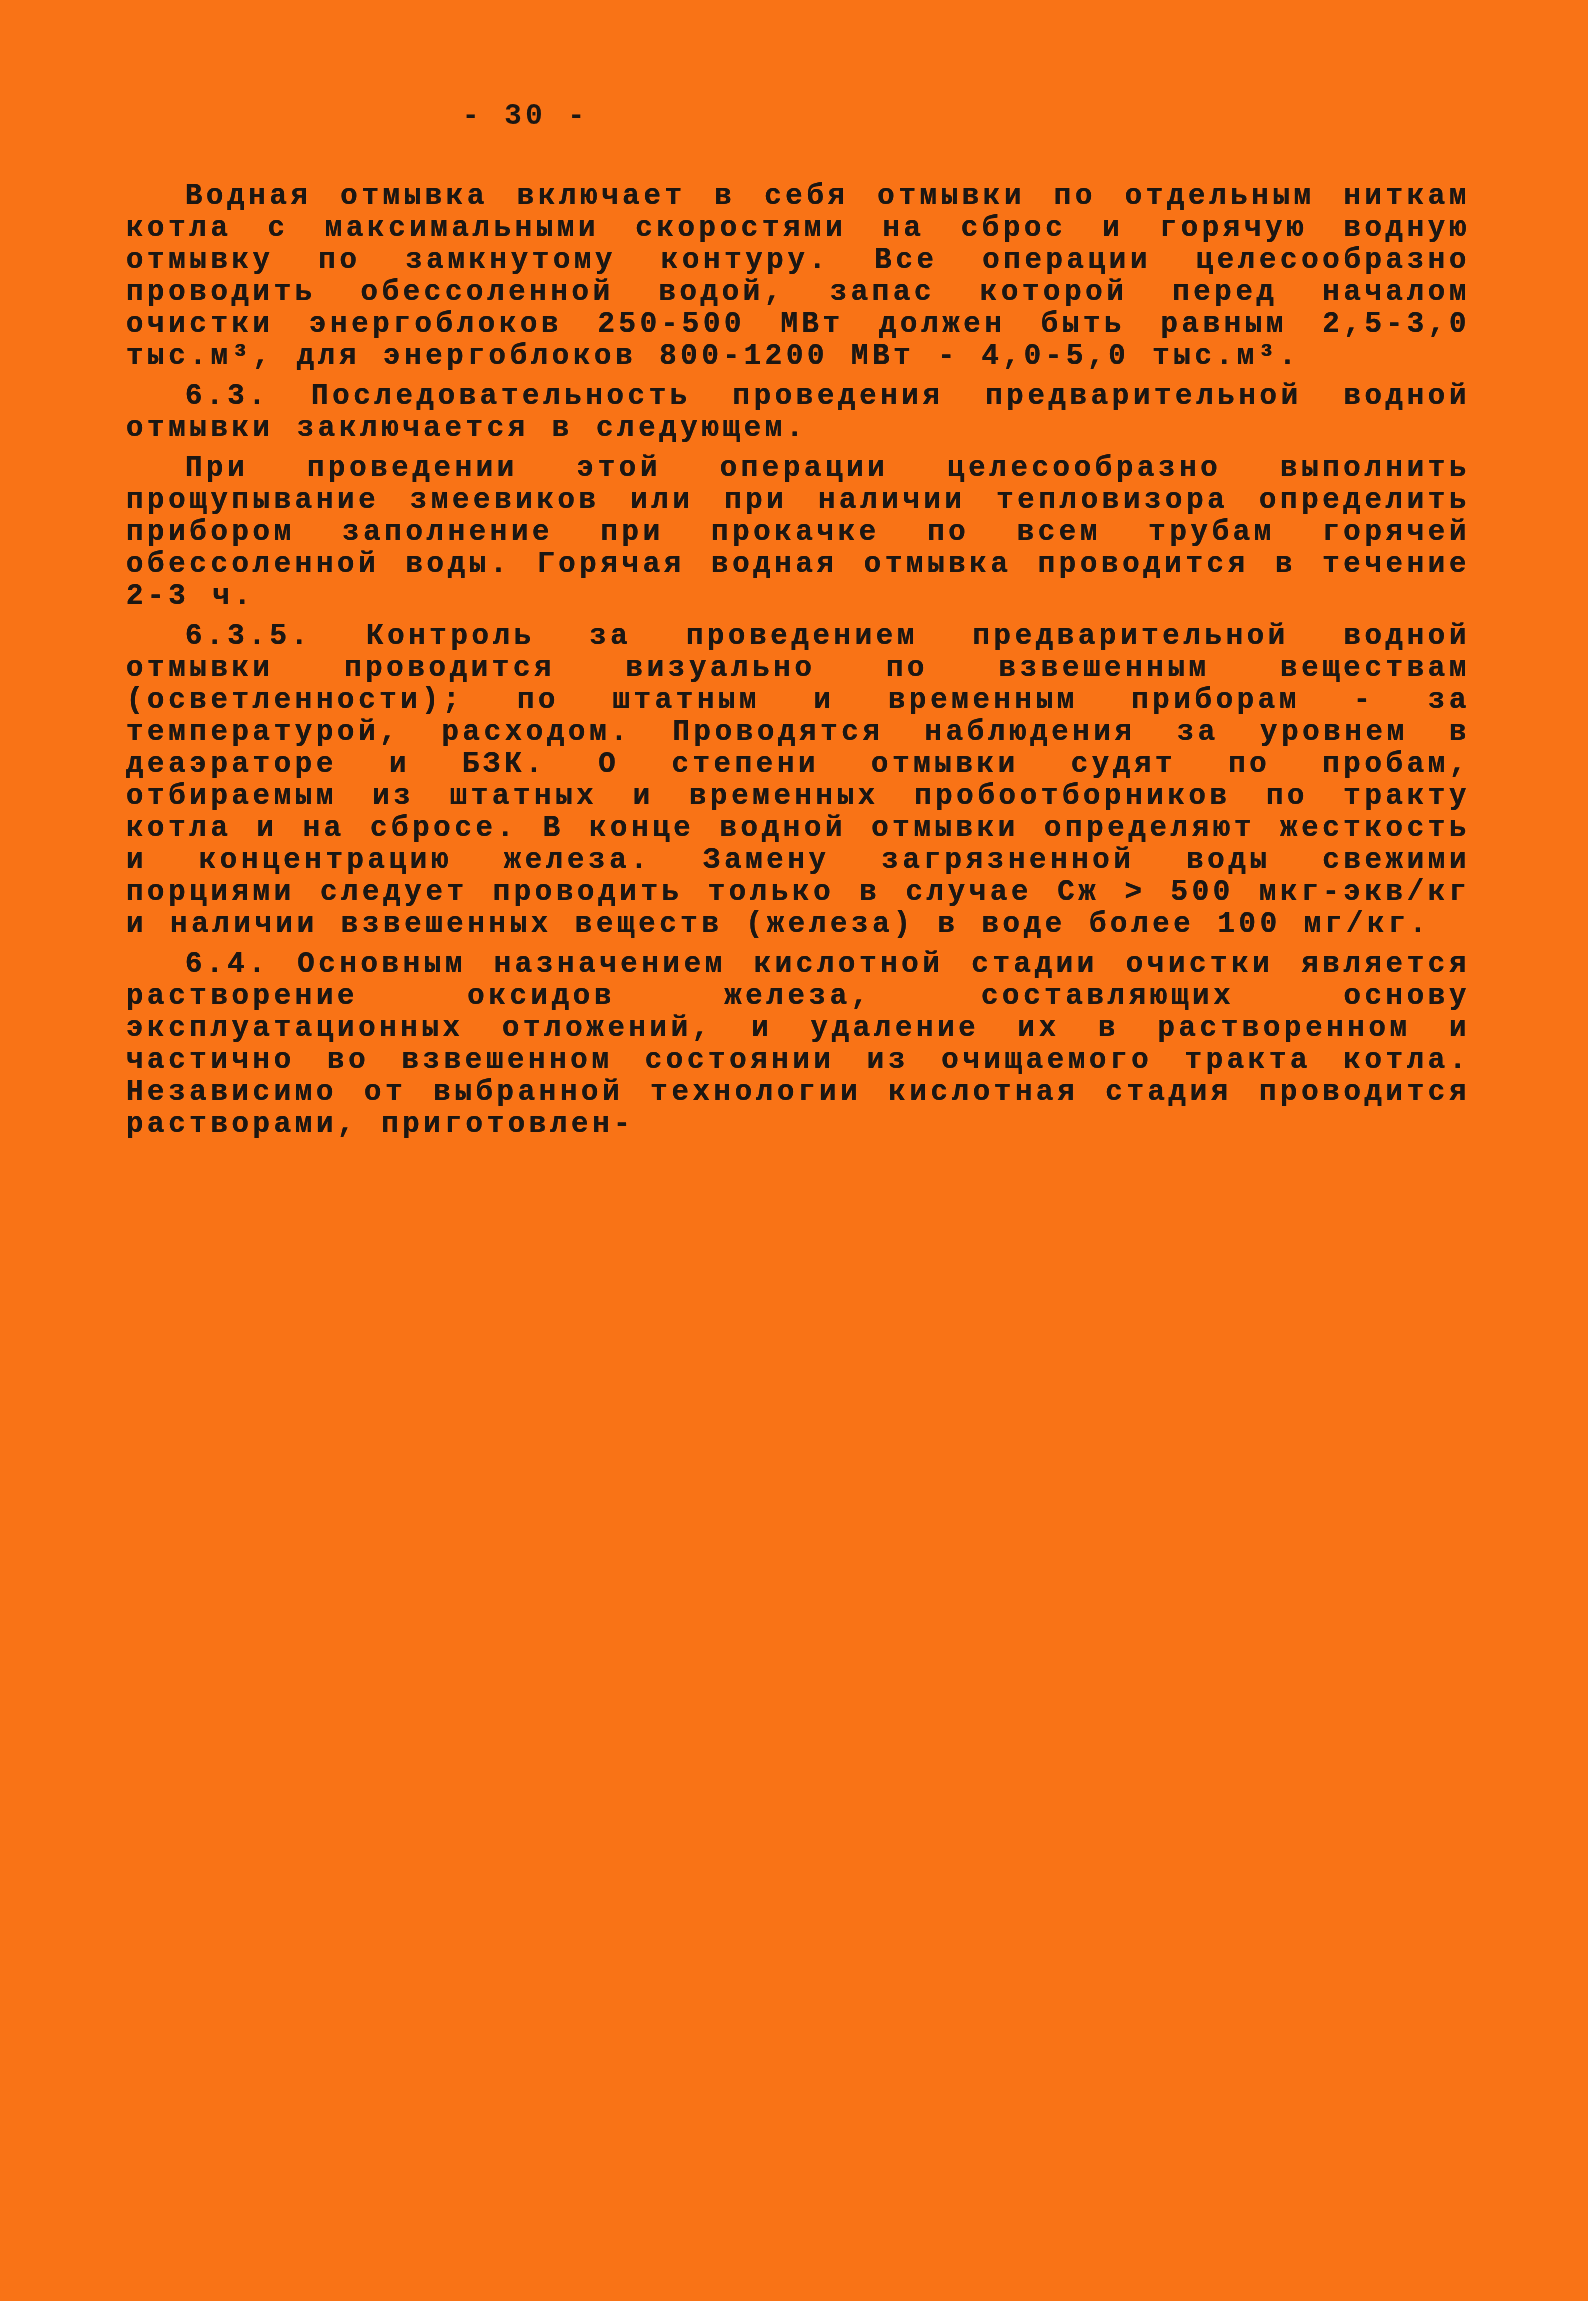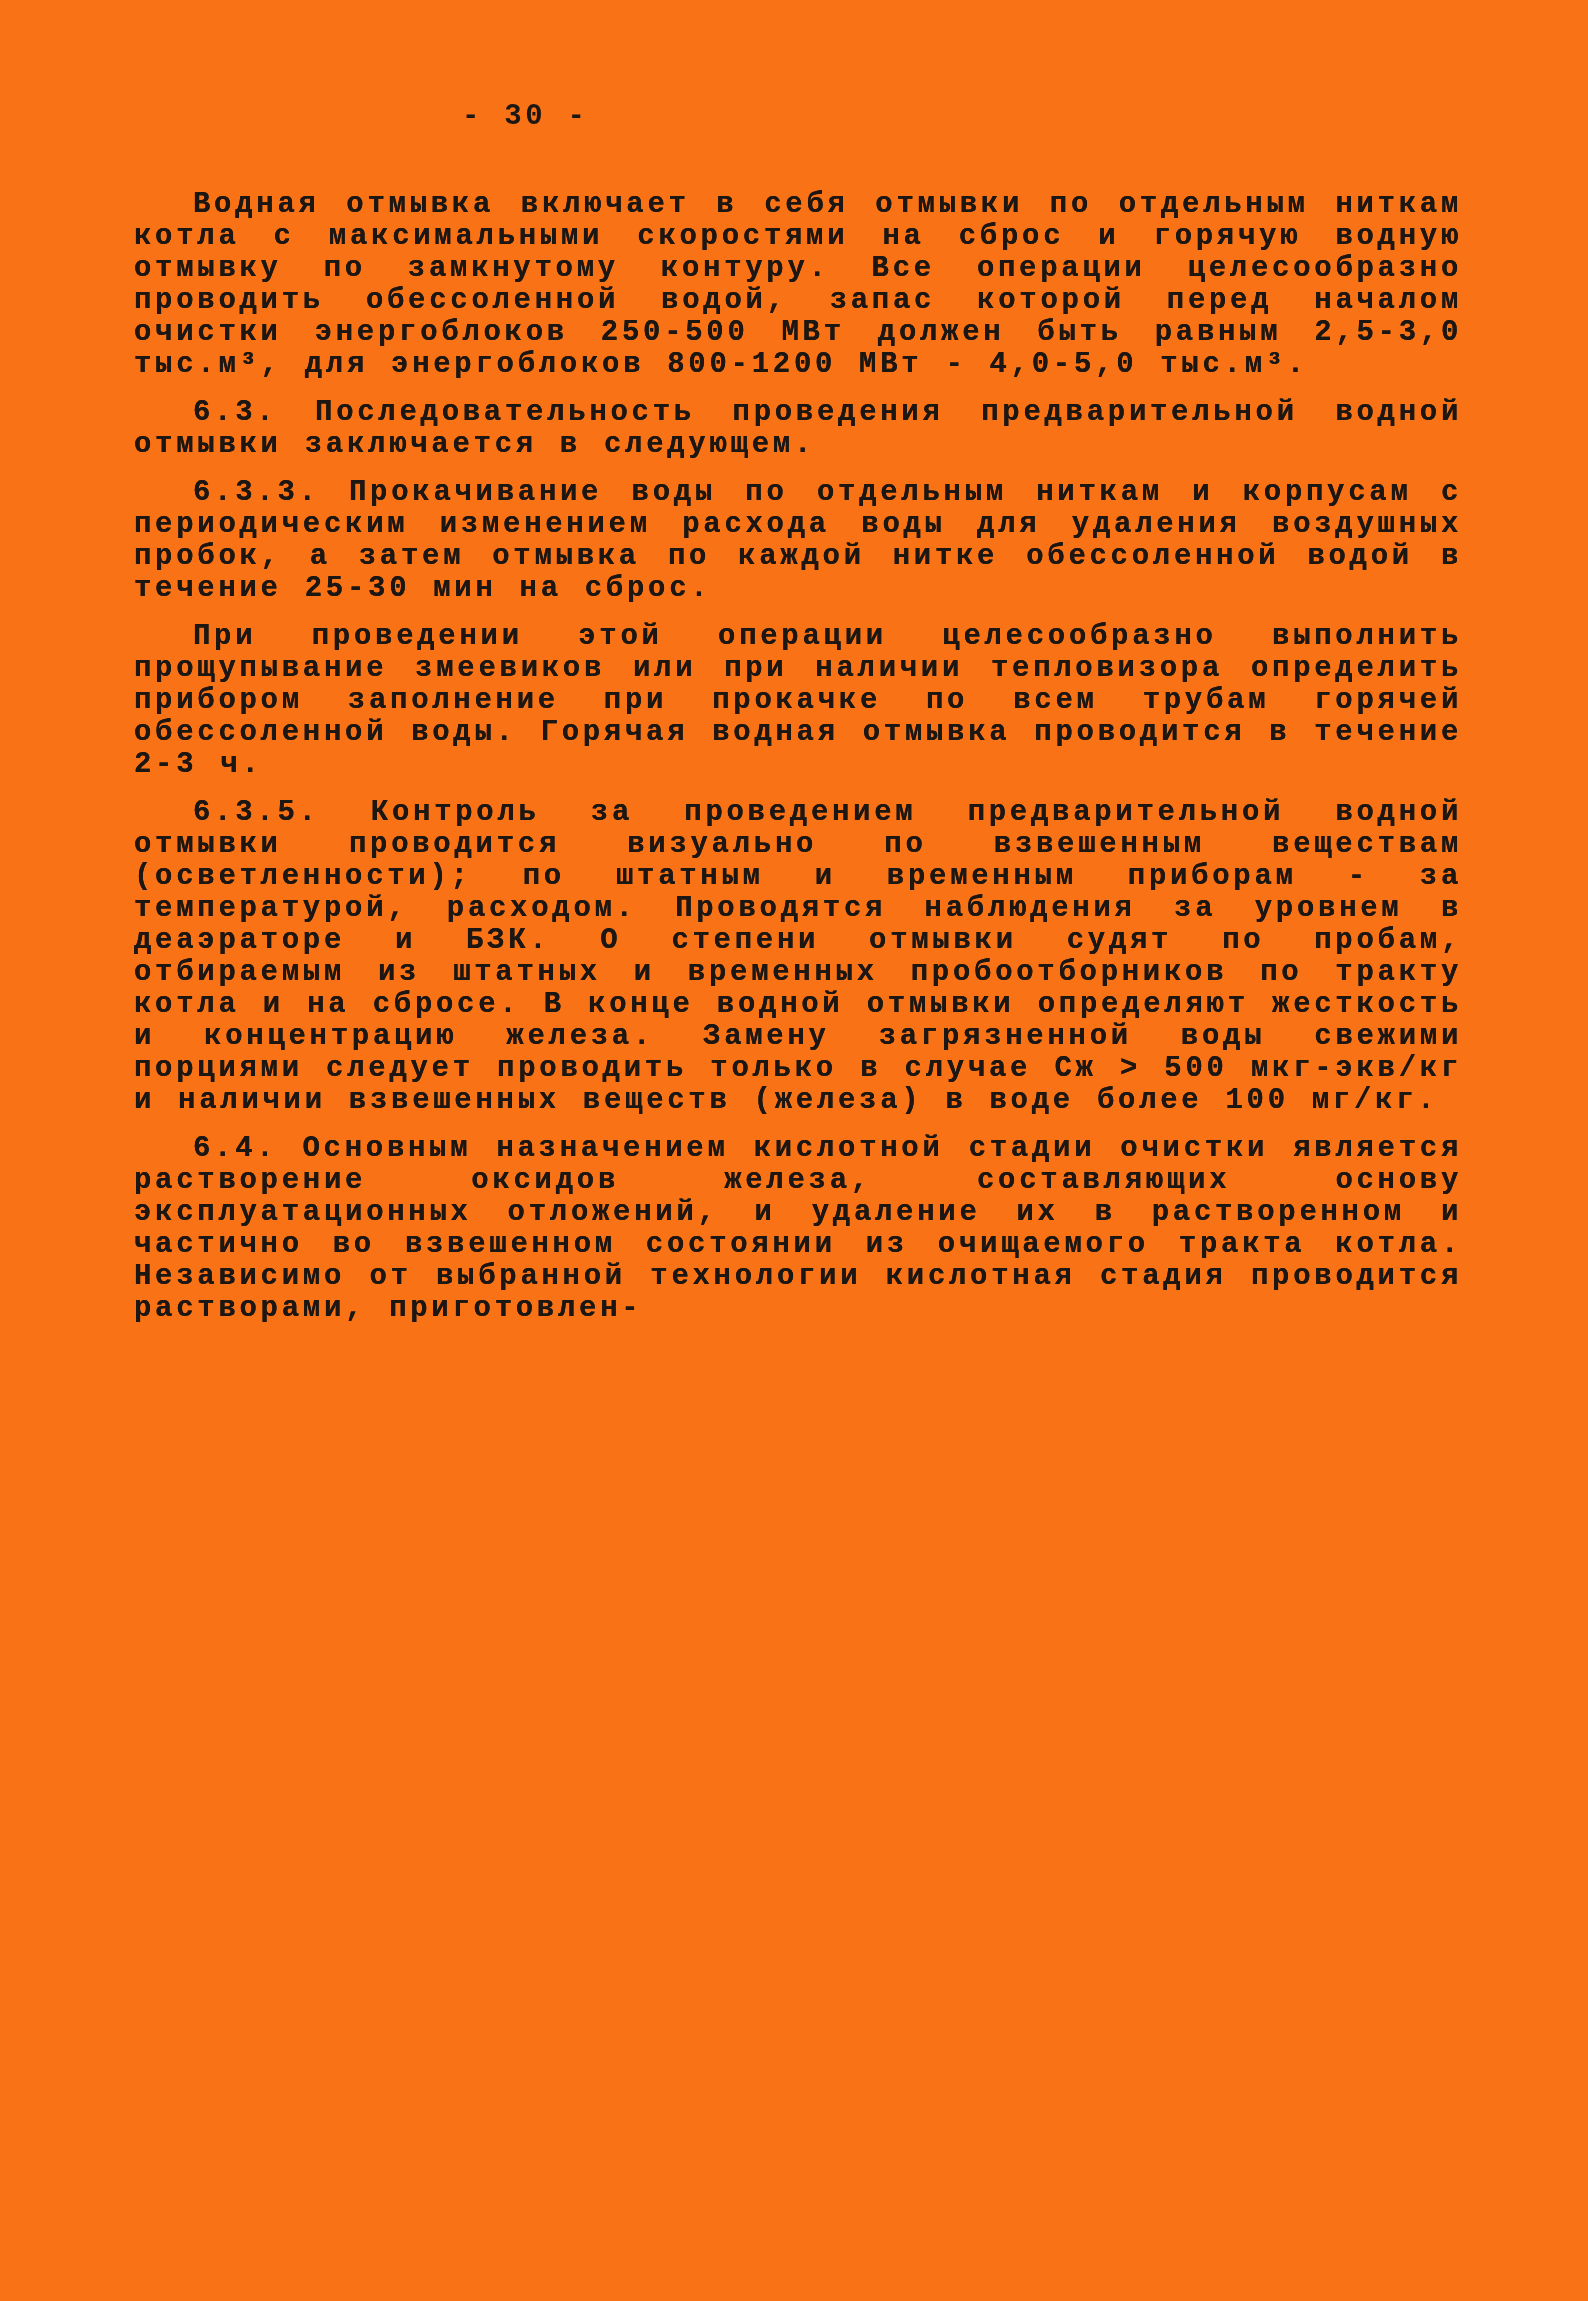--- a/index.html
+++ b/index.html
@@ -26,41 +26,40 @@
     letter-spacing: 3.7px;
     white-space: nowrap;
   }
   .text-block {
     position: absolute;
     top: 173px;
     left: 118px;
     width: 1360px;
   }
   .para {
-    margin: 16px;
+    margin: 8px;
     font-size: 29px;
     line-height: 32px;
     letter-spacing: 3.7px;
     word-spacing: 1.9px;
     text-align: justify;
     text-indent: 59px;
     
     text-shadow: 0 0 0.6px #1c1713;
   }
 </style>
 </head>
 <body>
 
 <div class="sheet">
 
   <div class="page-number">- 30 -</div>
 
   <div class="text-block">
     <p class="para">Водная отмывка включает в себя отмывки по отдельным ниткам котла с максимальными скоростями на сброс и горячую водную отмывку по замкнутому контуру. Все операции целесообразно проводить обессоленной водой, запас которой перед началом очистки энергоблоков 250-500 МВт должен быть равным 2,5-3,0 тыс.м³, для энергоблоков 800-1200 МВт - 4,0-5,0 тыс.м³.</p>
     <p class="para">6.3. Последовательность проведения предварительной водной отмывки заключается в следующем.</p>
-    <p class="para">6.3.3. Прокачивание воды по отдельным ниткам и корпусам с периодическим изменением расхода воды для удаления воздушных пробок, а затем отмывка по каждой нитке обессоленной водой в течение 25-30 мин на сброс.</p>
     <p class="para">При проведении этой операции целесообразно выполнить прощупывание змеевиков или при наличии тепловизора определить прибором заполнение при прокачке по всем трубам горячей обессоленной воды. Горячая водная отмывка проводится в течение 2-3 ч.</p>
     <p class="para">6.3.5. Контроль за проведением предварительной водной отмывки проводится визуально по взвешенным веществам (осветленности); по штатным и временным приборам - за температурой, расходом. Проводятся наблюдения за уровнем в деаэраторе и БЗК. О степени отмывки судят по пробам, отбираемым из штатных и временных пробоотборников по тракту котла и на сбросе. В конце водной отмывки определяют жесткость и концентрацию железа. Замену загрязненной воды свежими порциями следует проводить только в случае Сж &gt; 500 мкг-экв/кг и наличии взвешенных веществ (железа) в воде более 100 мг/кг.</p>
     <p class="para">6.4. Основным назначением кислотной стадии очистки является растворение оксидов железа, составляющих основу эксплуатационных отложений, и удаление их в растворенном и частично во взвешенном состоянии из очищаемого тракта котла. Независимо от выбранной технологии кислотная стадия проводится растворами, приготовлен-</p>
   </div>
 
 </div>
 
 
 </body></html>

